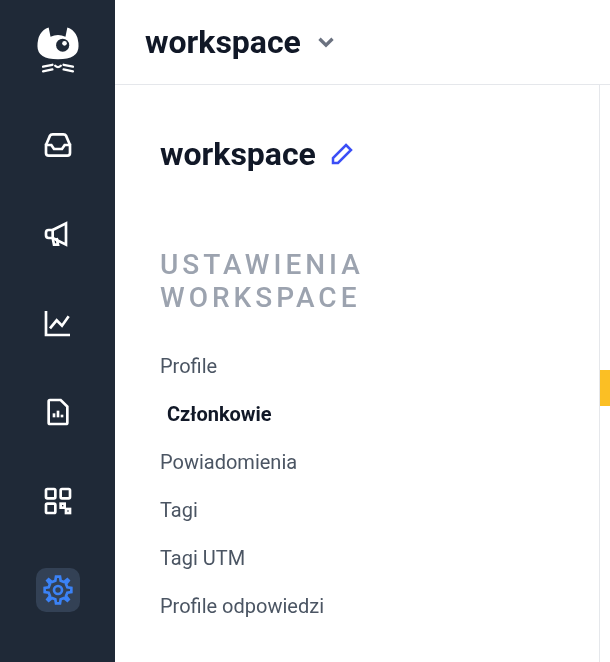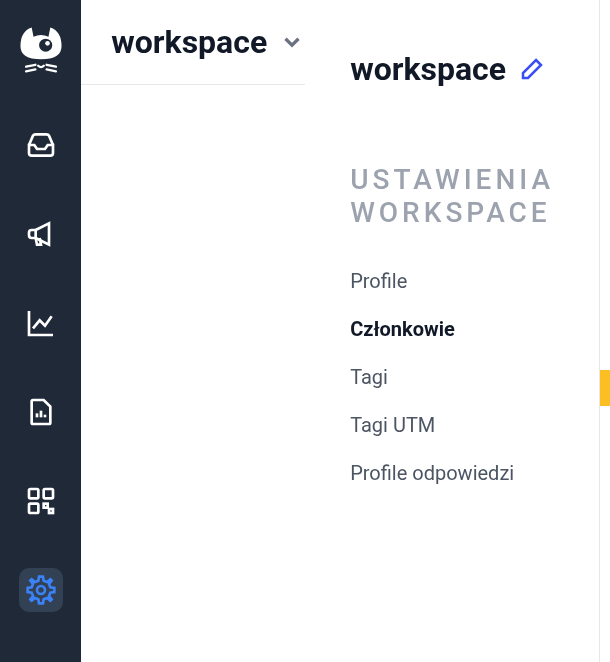--- a/index.html
+++ b/index.html
@@ -48,21 +48,21 @@
       stroke-width: 2;
       fill: none;
     }
     .sidebar-icon.active svg {
       stroke: #3b82f6;
     }
     .main {
       flex: 1;
       position: relative;
       display: flex;
-      flex-direction: row;
+      flex-direction: column;
     }
     .header {
       height: 85px;
       display: flex;
       align-items: center;
       padding-left: 30px;
       border-bottom: 1px solid #e5e7eb;
     }
     .header-title {
       font-size: 32px;
@@ -108,20 +108,21 @@
     }
     .settings-item {
       font-size: 20px;
       color: #4b5563;
       padding: 12px 0;
       cursor: pointer;
     }
     .settings-item.active {
       font-weight: 700;
       color: #111827;
+      margin-left: 7px;
     }
     .scroll-indicator {
       position: absolute;
       right: 0;
       top: 370px;
       width: 10px;
       height: 36px;
       background: #fbbf24;
     }
   </style>
@@ -209,20 +210,21 @@
           <path d="M 16 3 L 21 8 L 8 21 L 3 21 L 3 16 Z"></path>
         </svg>
       </span>
     </div>
 
     <div class="section-label">USTAWIENIA WORKSPACE</div>
 
     <ul class="settings-list">
       <li class="settings-item">Profile</li>
       <li class="settings-item active">Członkowie</li>
+      <li class="settings-item">Powiadomienia</li>
       <li class="settings-item">Tagi</li>
       <li class="settings-item">Tagi UTM</li>
       <li class="settings-item">Profile odpowiedzi</li>
     </ul>
   </div>
 
   <div class="scroll-indicator"></div>
 </div>
 
 </body></html>

